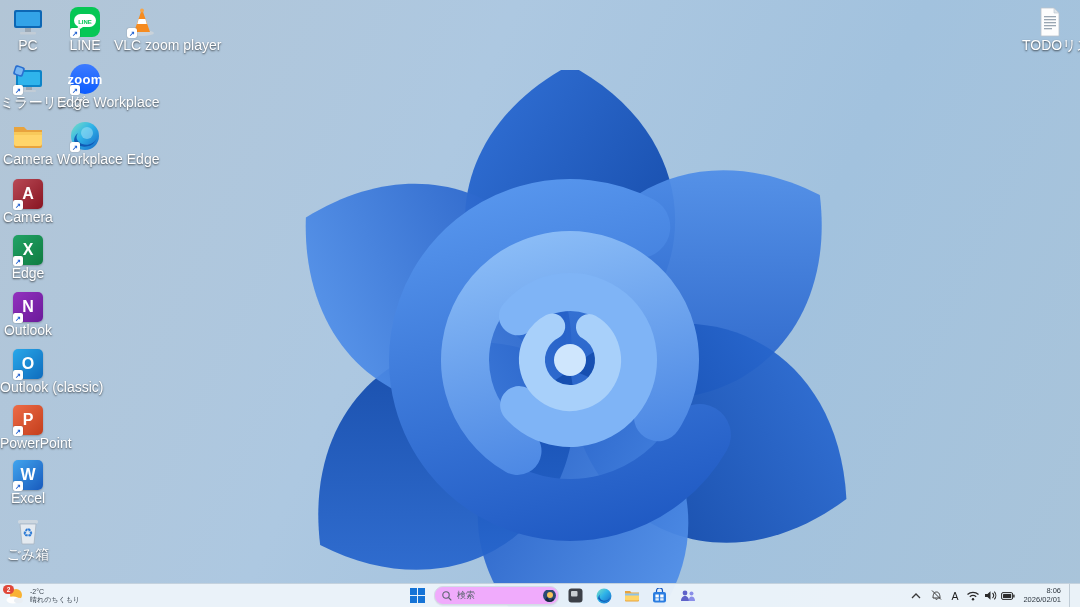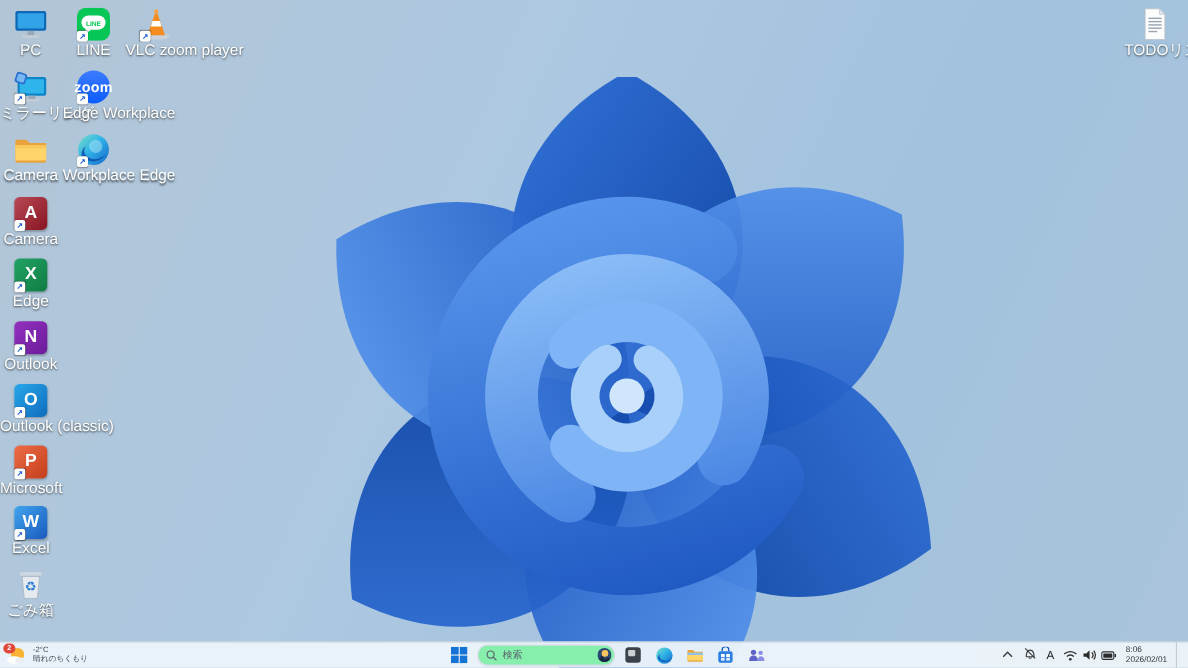--- a/index.html
+++ b/index.html
@@ -30,27 +30,27 @@
   
   .taskbar{position:absolute;left:0;bottom:0;width:1080px;height:23px;
     background:rgba(237,244,250,.95);border-top:1px solid rgba(175,192,208,.65);z-index:5}
   .tb-left{position:absolute;left:5px;top:0;height:23px;display:flex;align-items:center;gap:5px}
   .weather-text{font-size:7px;line-height:8px;color:#3d4752;text-align:left}
   .weather-icon{position:relative;width:20px;height:20px}
   .badge{position:absolute;left:-2px;top:-1px;min-width:9px;height:9px;border-radius:5px;background:#e0483a;
     color:#fff;font-size:6.5px;line-height:9px;text-align:center;font-weight:bold;padding:0 1px}
   .tb-center{position:absolute;left:406px;top:0;height:23px;display:flex;align-items:center;gap:5px}
   .tb-btn{width:23px;height:21px;display:flex;align-items:center;justify-content:center;border-radius:4px}
-  .search-pill{width:114px;height:17px;border-radius:9px;background:#86efac;border:1px solid #d3dce5;
+  .search-pill{width:114px;height:17px;border-radius:9px;background:#f0abfc;border:1px solid #d3dce5;
     display:flex;align-items:center;gap:5px;padding:0 2px 0 7px;box-shadow:0 1px 1px rgba(0,0,0,.06)}
   .search-text{font-size:9px;color:#5a646e;flex:1;text-align:left}
   .search-thumb{width:13px;height:13px;border-radius:50%;overflow:hidden;flex:none}
   .tb-right{position:absolute;right:6px;top:0;height:23px;display:flex;align-items:center;gap:8px}
   .ime{font-size:10.5px;color:#1d1d1d}
-  .clock{font-size:7.5px;line-height:8.5px;color:#2e3740;}
+  .clock{font-size:7.5px;line-height:8.5px;color:#2e3740;text-align:right}
   .show-desktop{width:4px;height:23px;border-left:1px solid rgba(150,165,180,.5)}
 </style>
 </head>
 <body>
 
 <svg class="bloom" viewBox="0 0 810 537">
   <defs>
     <linearGradient id="b1" x1="0" y1="0" x2="1" y2="1">
       <stop offset="0" stop-color="#2e6fd8"></stop>
         <stop offset="1" stop-color="#0a3f9e"></stop>
@@ -147,21 +147,21 @@
     <span class="shortcut">↗</span>
     </div>
   <div class="di-label">Outlook (classic)</div>
 </div>
 
 <div class="desktop-icon" style="left:0px;top:403px">
   <div class="di-art">
       <div class="tile t-ppt">P</div>
     <span class="shortcut">↗</span>
     </div>
-  <div class="di-label">Microsoft</div>
+  <div class="di-label">PowerPoint</div>
 </div>
 
 <div class="desktop-icon" style="left:0px;top:458px">
   <div class="di-art">
       <div class="tile t-word">W</div>
     <span class="shortcut">↗</span>
     </div>
   <div class="di-label">Excel</div>
 </div>
 

